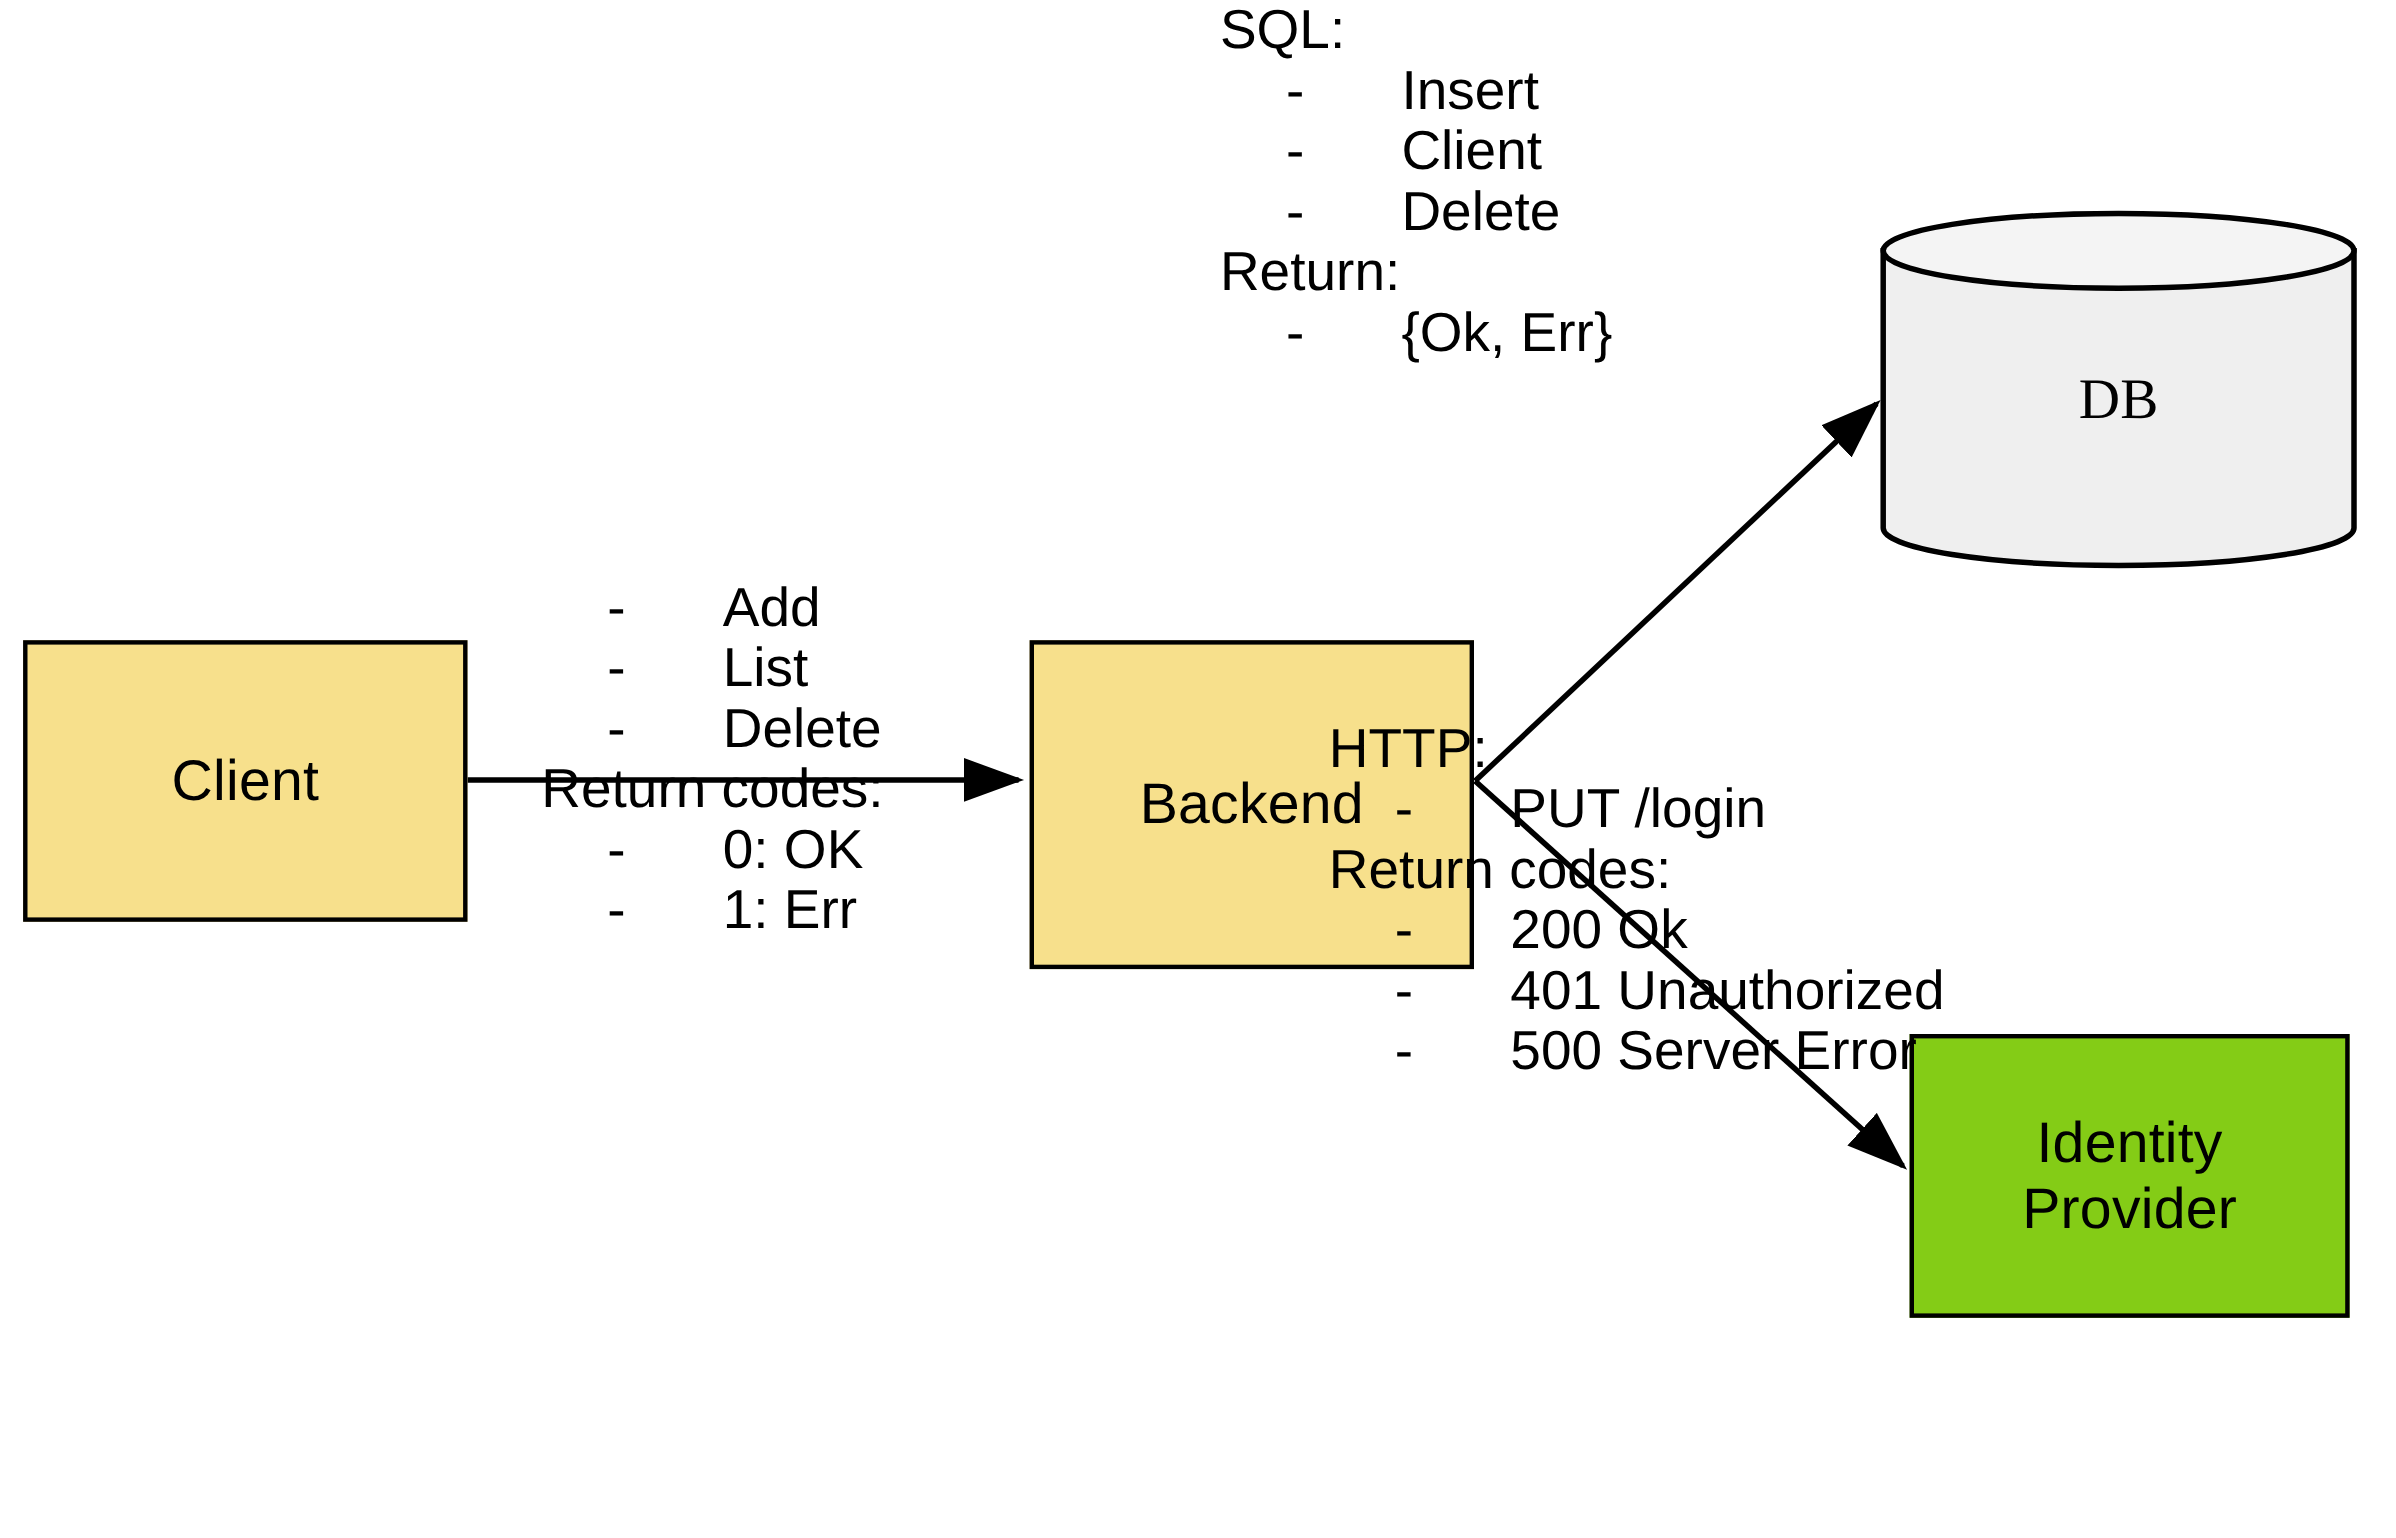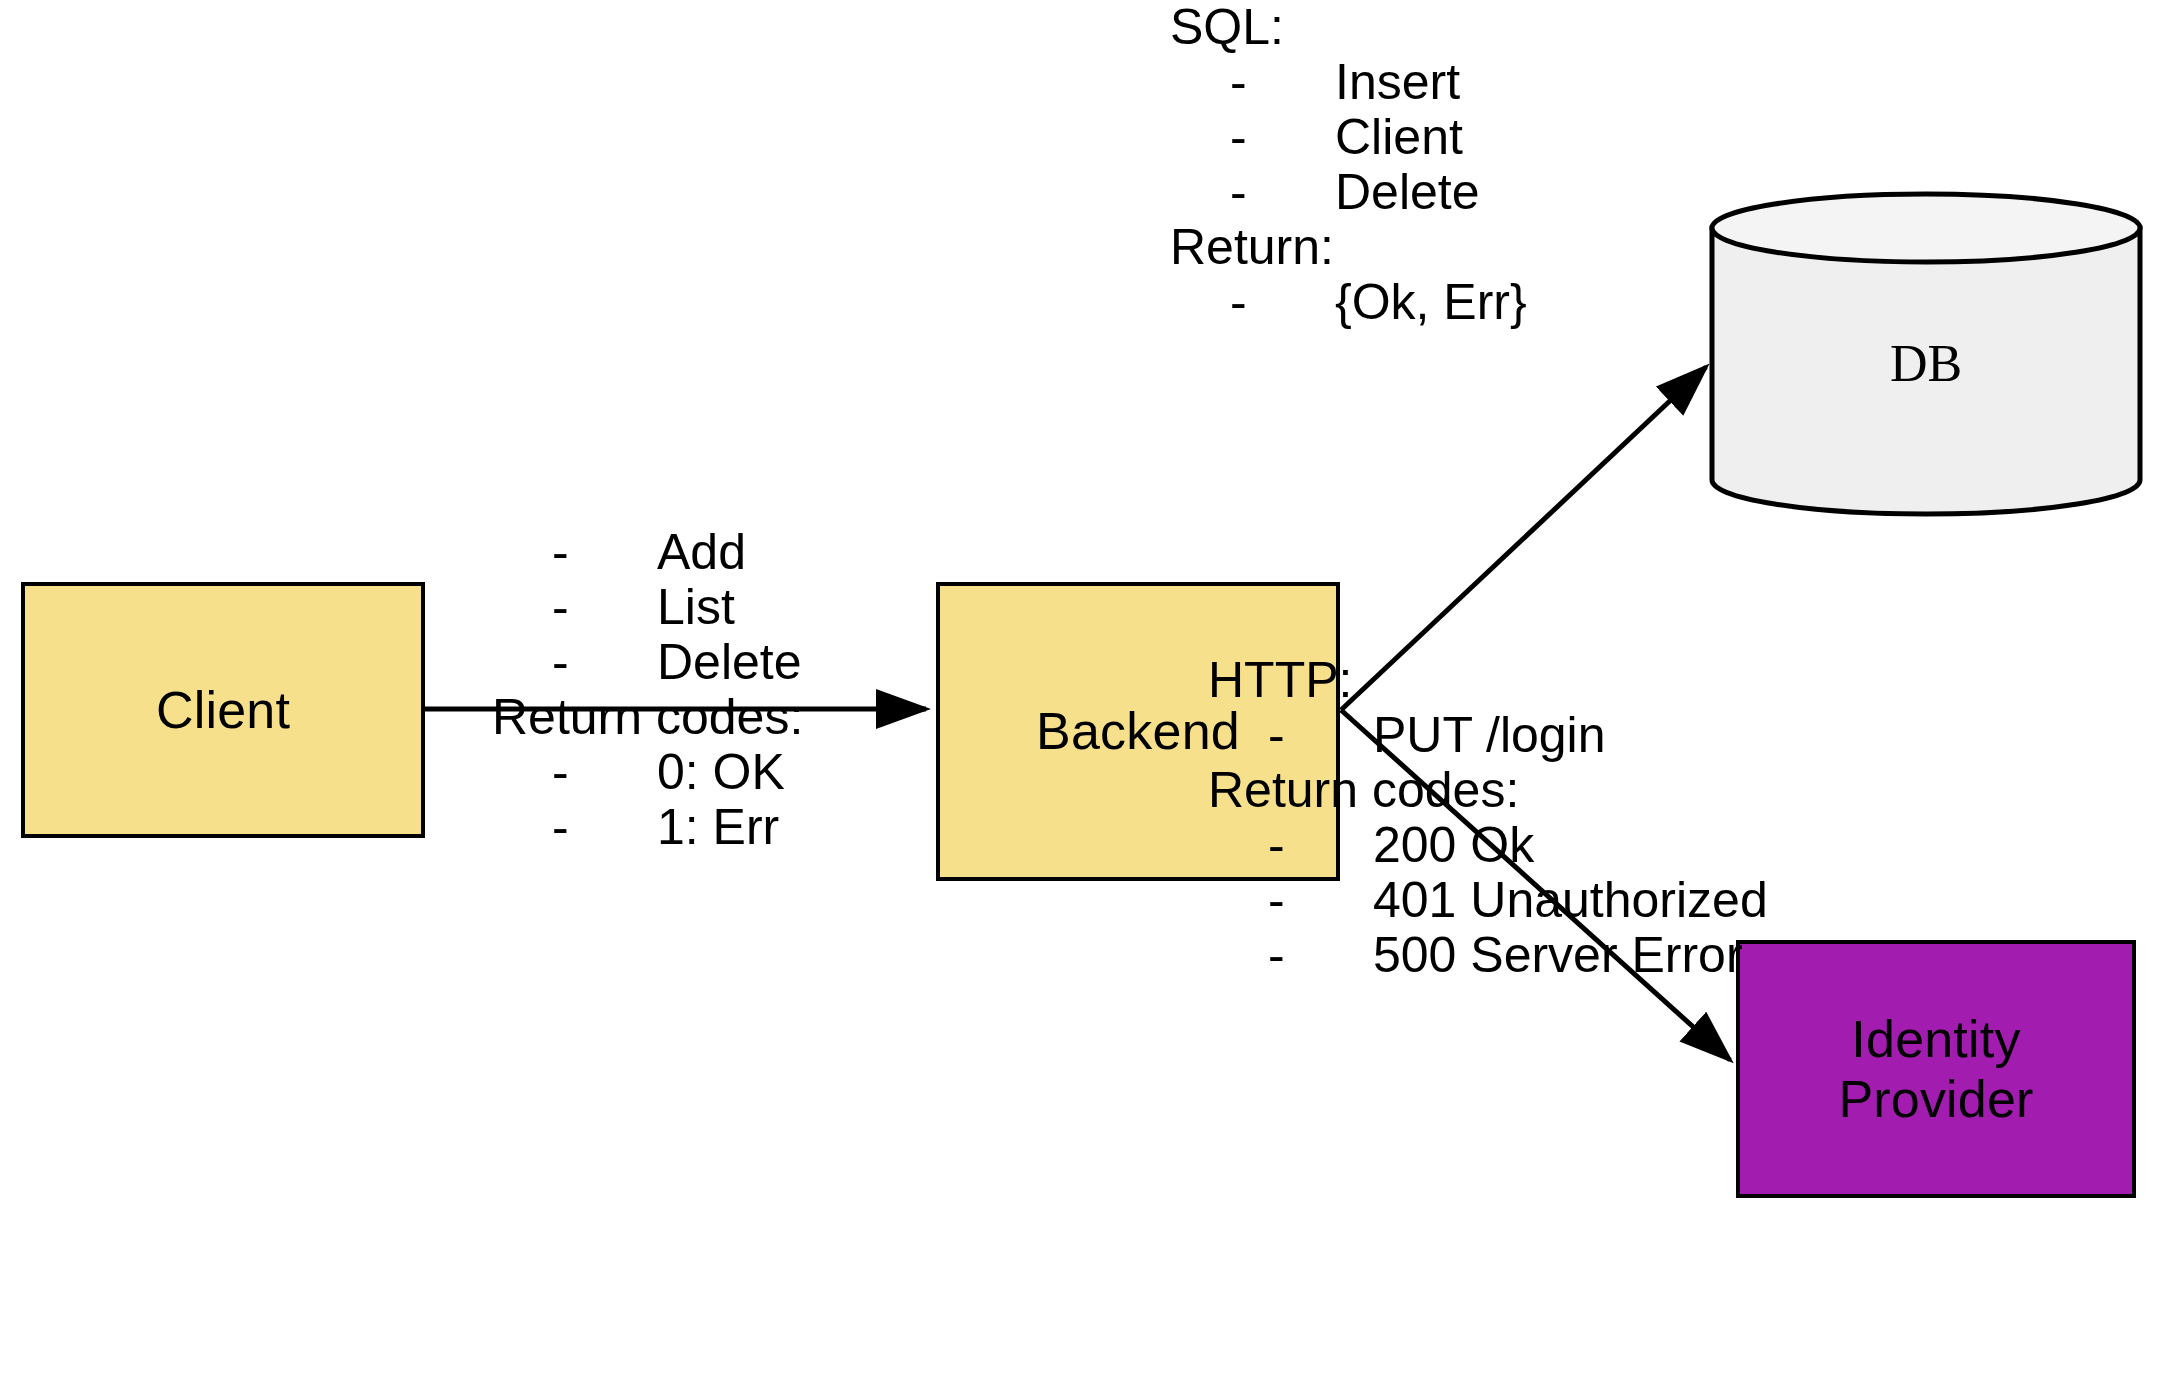--- a/index.html
+++ b/index.html
@@ -24,21 +24,21 @@
     border: 4px solid #000000;
     display: flex;
     align-items: center;
     justify-content: center;
     text-align: center;
     font-size: 52px;
     line-height: 1.16;
     letter-spacing: 0.2px;
   }
   .node-box.yellow { background: #F7E08C; }
-  .node-box.gray   { background: #a21caf; }
+  .node-box.gray   { background: #84cc16; }
 
   #client-node  { left: 21px;   top: 582px; width: 404px; height: 256px; align-items: center; }
   #backend-node { left: 936px;  top: 582px; width: 404px; height: 299px; }
   #idp-node     { left: 1736px; top: 940px; width: 400px; height: 258px; }
 
   .node-label { display: block; white-space: pre-line; }
 
   
   #db-node {
     position: absolute;
@@ -79,21 +79,21 @@
   .ann .item .dash {
     position: absolute;
     left: 60px;
     top: 0;
   }
   .ann .item .txt {
     display: inline-block;
     padding-left: 165px;
   }
 
-  #sql-ann  { left: 1170px; top: 0px; }
+  #sql-ann  { left: 1109px; top: 0px; }
   #rpc-ann  { left: 492px;  top: 525px; }
   #http-ann { left: 1184px; top: 653px; margin-left: 24px; }
 </style>
 </head>
 <body>
 
 <div id="stage">
 
   <svg id="edges" viewBox="0 0 2178 1398" xmlns="http://www.w3.org/2000/svg">
     <defs>

